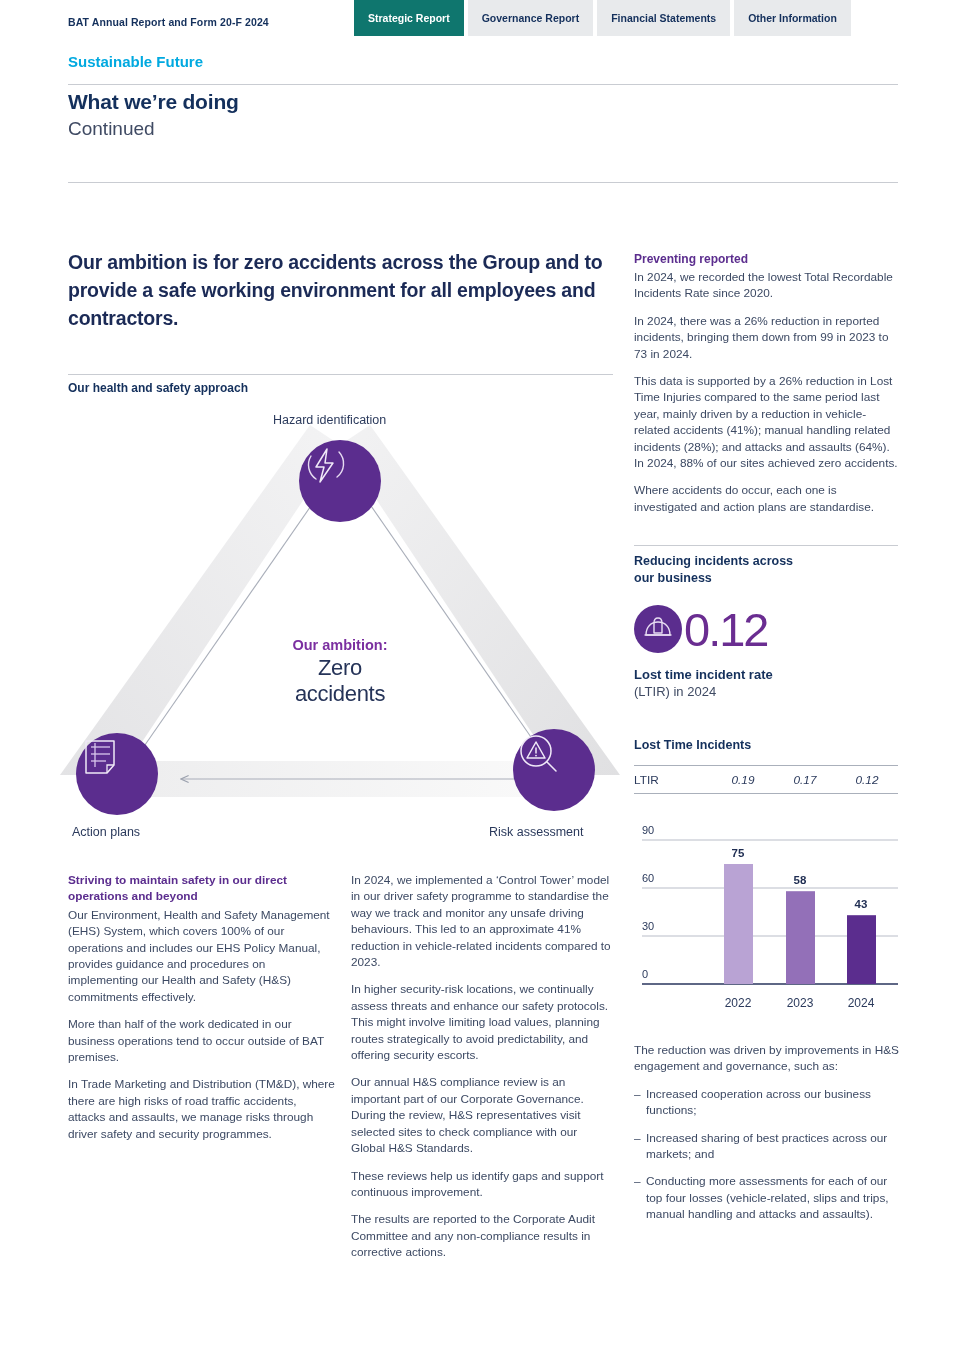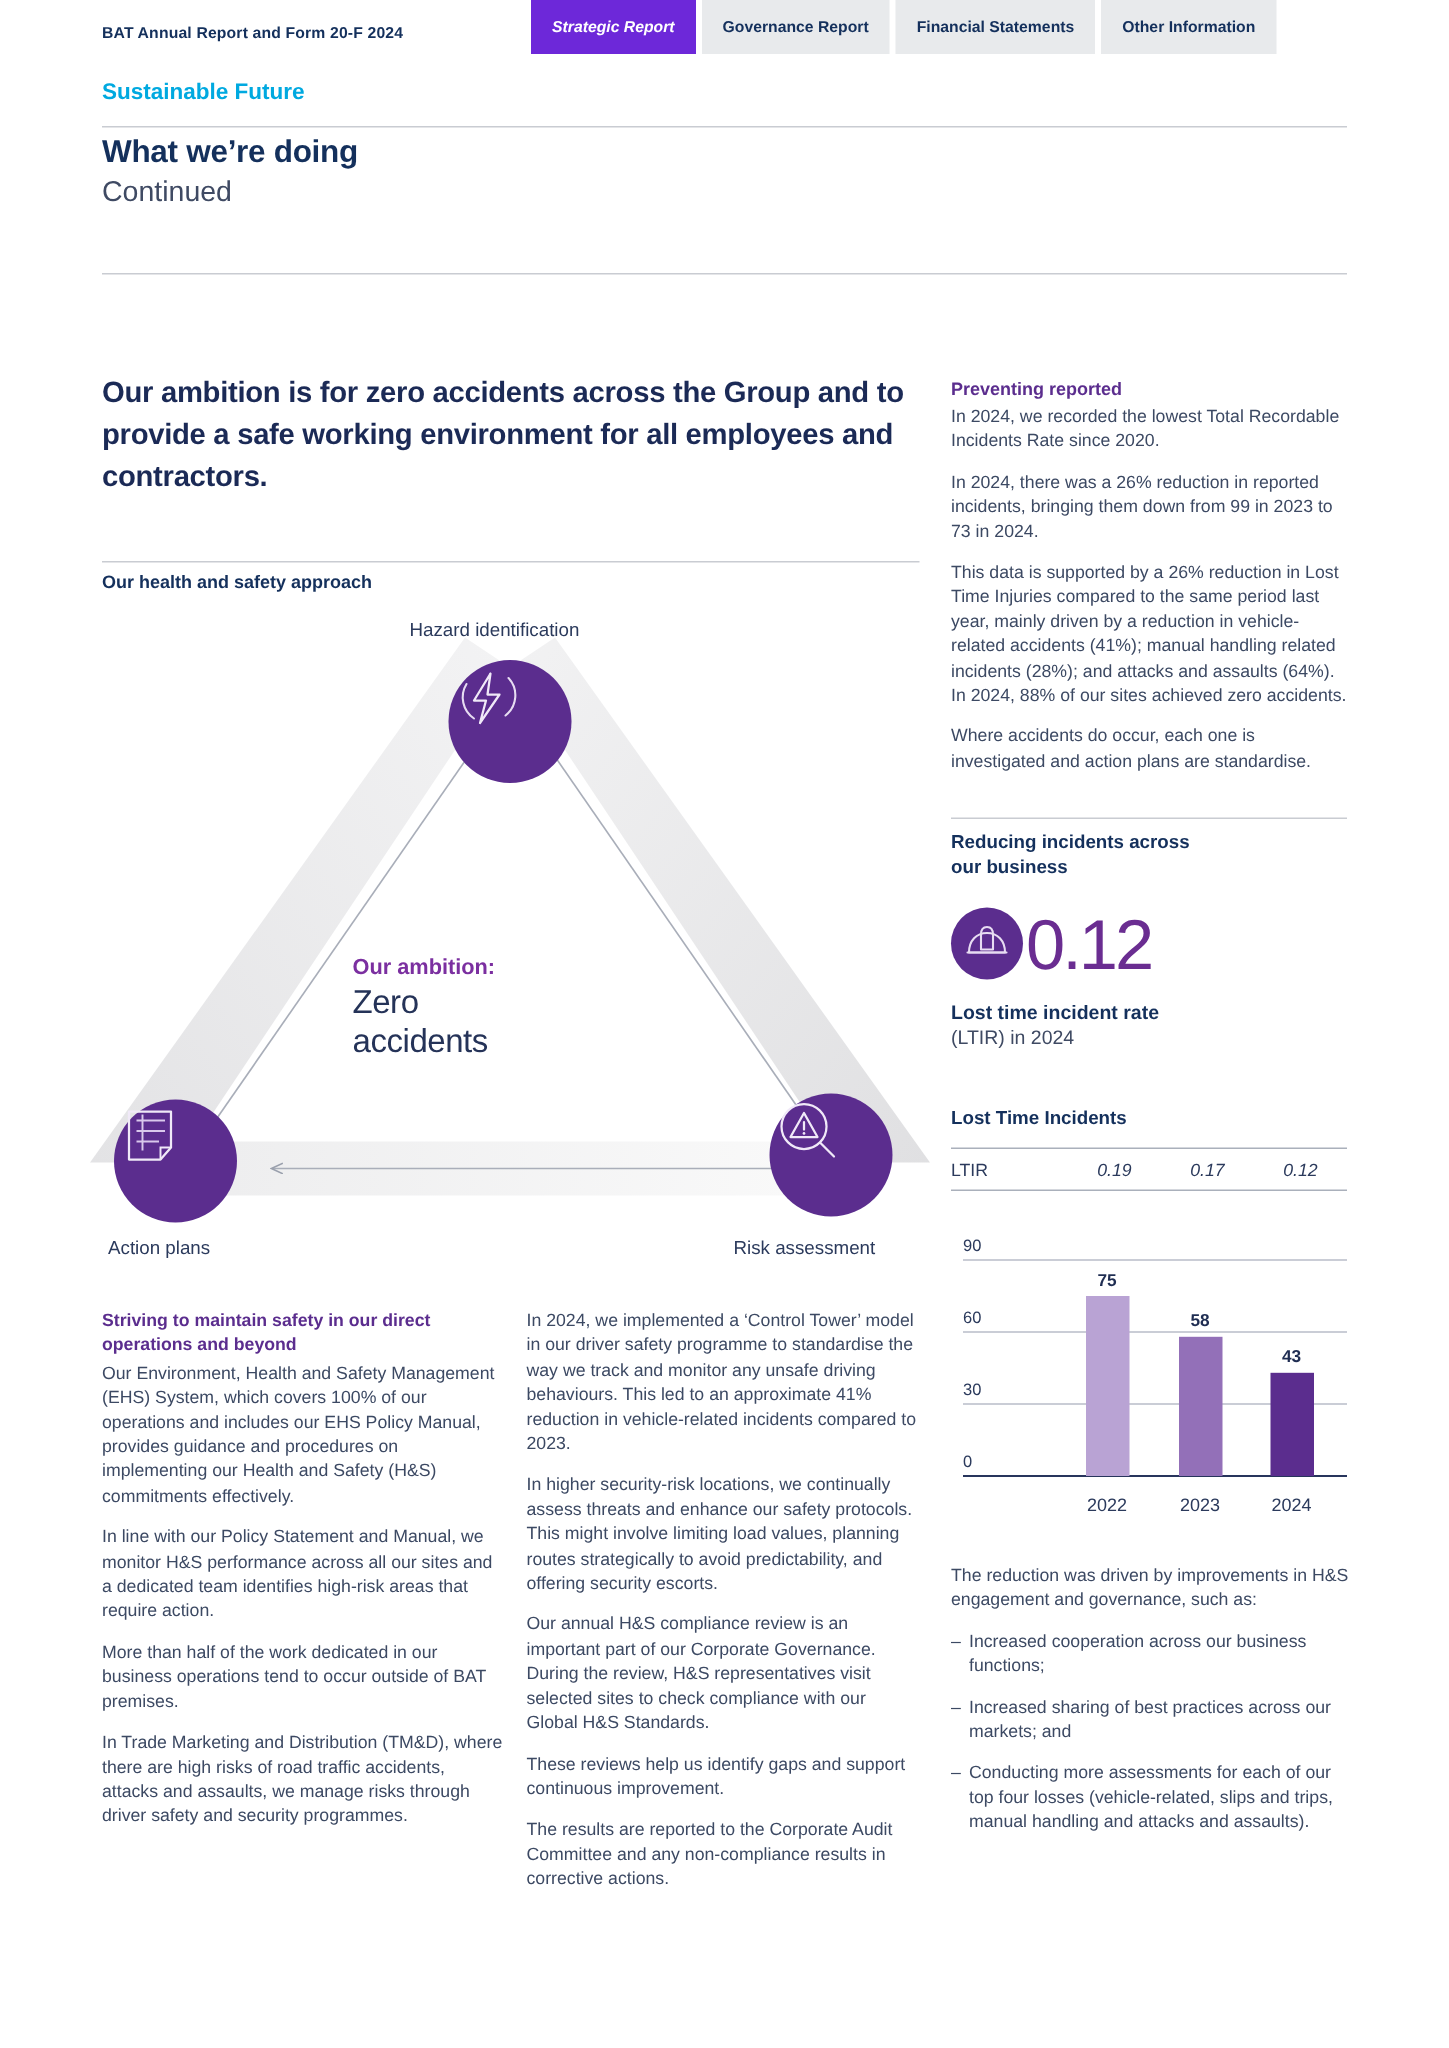--- a/index.html
+++ b/index.html
@@ -11,21 +11,21 @@
   .page{position:absolute;inset:0;}
 
   
   .hdr{position:absolute;left:0;top:0;width:966px;height:36px;}
   .hdr-title{position:absolute;left:68px;top:16px;font-size:10.5px;font-weight:bold;
     letter-spacing:.1px;color:#14305c;white-space:nowrap;}
   .tabs{position:absolute;left:354px;top:0;display:flex;gap:4px;}
   .tab{height:36px;display:flex;align-items:center;justify-content:center;
     font-size:10.5px;font-weight:bold;color:#14305c;background:#e8eaec;
     padding:0 14px;white-space:nowrap;}
-  .tab.active{background:#6d28d9;color:#ffffff;font-style:italic;}
+  .tab.active{background:#0f766e;color:#ffffff;}
 
   
   .sec-label{position:absolute;left:68px;top:53px;font-size:15px;font-weight:bold;
     color:#00a9e0;letter-spacing:0;}
   .rule{position:absolute;background:#c9ccd2;height:1px;}
   .rule-1{left:68px;top:84px;width:830px;}
   .rule-2{left:68px;top:182px;width:830px;}
   .h1{position:absolute;left:68px;top:90px;font-size:21px;font-weight:bold;
     color:#14305c;letter-spacing:-.2px;}
   .h1-sub{position:absolute;left:68px;top:118px;font-size:19px;font-weight:normal;
@@ -43,21 +43,21 @@
   .diagram svg{position:absolute;left:0;top:0;}
   .node{position:absolute;width:82px;height:82px;border-radius:50%;
     background:#5b2d8e;display:flex;align-items:center;justify-content:center;}
   .node-top{left:239px;top:35px;}
   .node-left{left:16px;top:328px;}
   .node-right{left:453px;top:324px;}
   .node-label{position:absolute;font-size:12.5px;color:#2b3a5c;white-space:nowrap;}
   .lbl-top{left:213px;top:8px;}
   .lbl-left{left:12px;top:420px;}
   .lbl-right{left:429px;top:420px;}
-  .ctr{position:absolute;left:175px;top:230px;width:210px;}
+  .ctr{position:absolute;left:175px;top:230px;width:210px;text-align:center;}
   .ctr-k{font-size:14.5px;font-weight:bold;color:#7b2fa0;line-height:20px;}
   .ctr-v{font-size:22px;color:#253358;line-height:26px;letter-spacing:-.3px;}
 
   
   .col{position:absolute;font-size:11.8px;line-height:16.4px;color:#3c4963;}
   .col p{margin:0 0 11px 0;}
   .col h4{margin:0 0 2px 0;font-size:11.8px;font-weight:bold;color:#5b2d8e;
     line-height:16.4px;}
   .col-1{left:68px;top:872px;width:268px;}
   .col-2{left:351px;top:872px;width:262px;}
@@ -184,21 +184,20 @@
     <div class="ctr">
       <div class="ctr-k">Our ambition:</div>
       <div class="ctr-v">Zero</div>
       <div class="ctr-v">accidents</div>
     </div>
   </div>
 
   <div class="col col-1">
     <h4>Striving to maintain safety in our direct operations and beyond</h4>
     <p>Our Environment, Health and Safety Management (EHS) System, which covers 100% of our operations and includes our EHS Policy Manual, provides guidance and procedures on implementing our Health and Safety (H&amp;S) commitments effectively.</p>
-    <p>In line with our Policy Statement and Manual, we monitor H&amp;S performance across all our sites and a dedicated team identifies high-risk areas that require action.</p>
     <p>More than half of the work dedicated in our business operations tend to occur outside of BAT premises.</p>
     <p> In Trade Marketing and Distribution (TM&amp;D), where there are high risks of road traffic accidents, attacks and assaults, we manage risks through driver safety and security programmes.</p>
   </div>
 
   <div class="col col-2">
     <p>In 2024, we implemented a ‘Control Tower’ model in our driver safety programme to standardise the way we track and monitor any unsafe driving behaviours. This led to an approximate 41% reduction in vehicle-related incidents compared to 2023.</p>
     <p>In higher security-risk locations, we continually assess threats and enhance our safety protocols. This might involve limiting load values, planning routes strategically to avoid predictability, and offering security escorts.</p>
     <p>Our annual H&amp;S compliance review is an important part of our Corporate Governance. During the review, H&amp;S representatives visit selected sites to check compliance with our Global H&amp;S Standards.</p>
     <p>These reviews help us identify gaps and support continuous improvement.</p>
     <p>The results are reported to the Corporate Audit Committee and any non-compliance results in corrective actions.</p>

